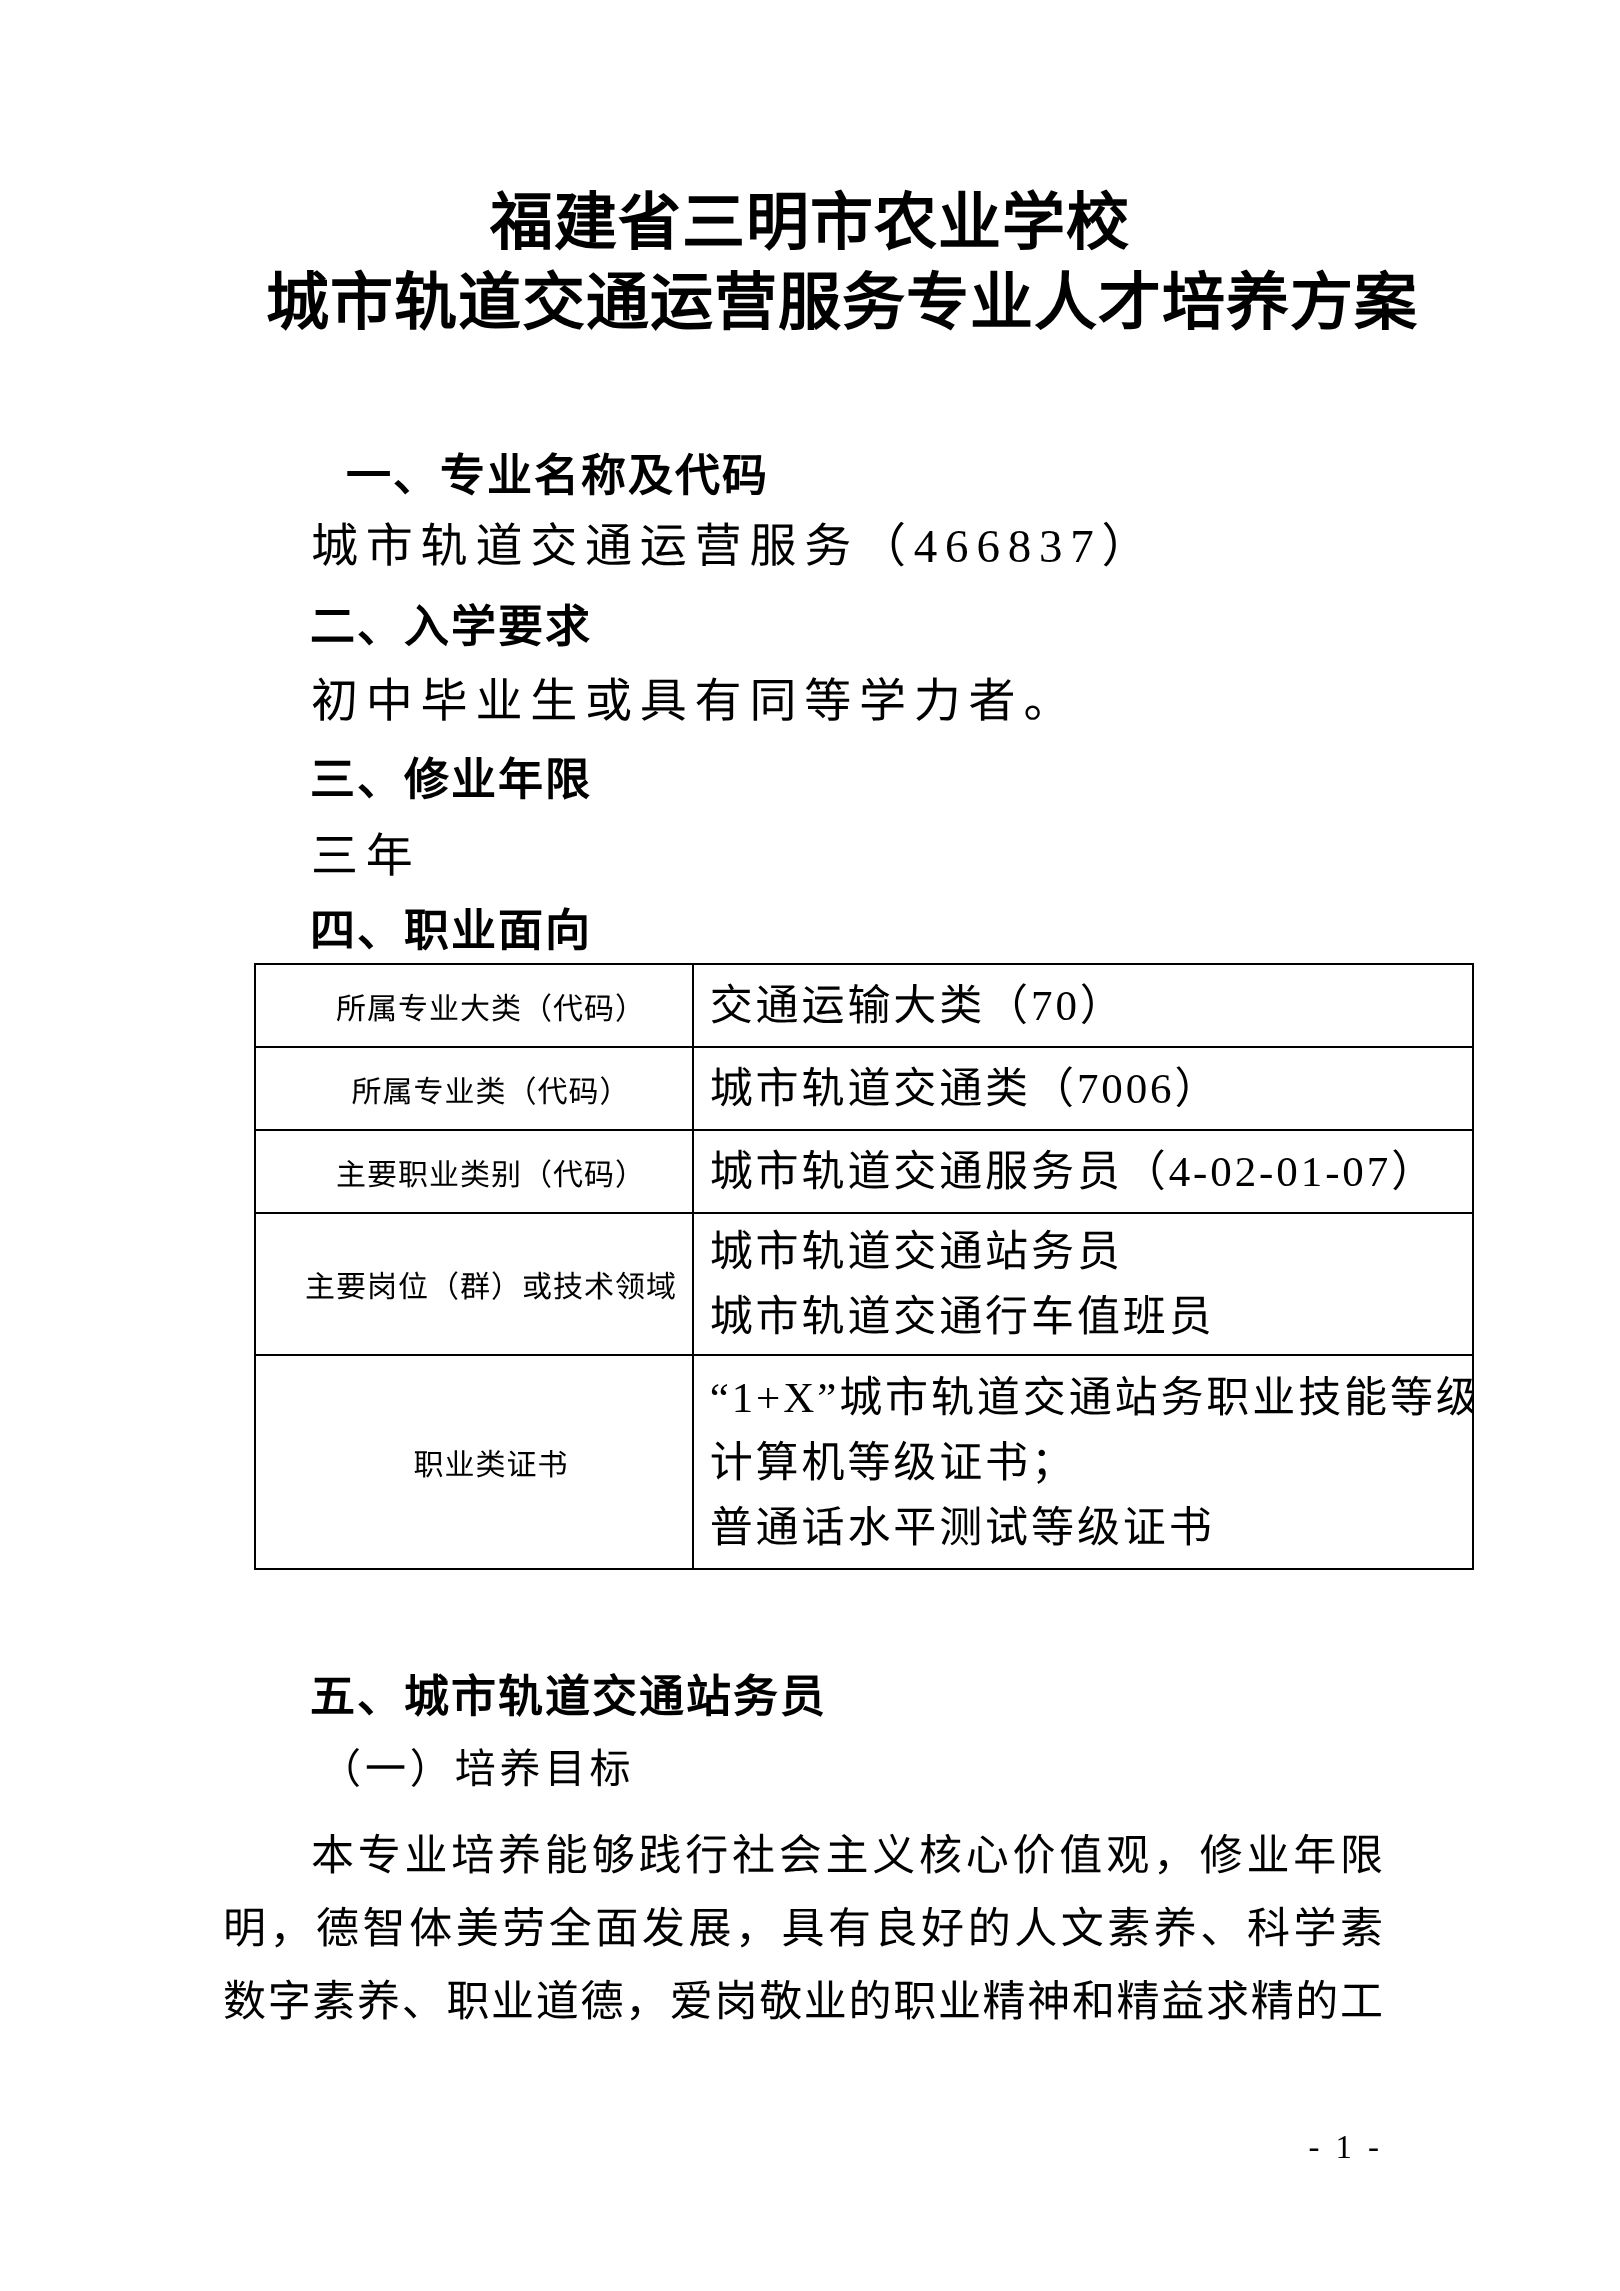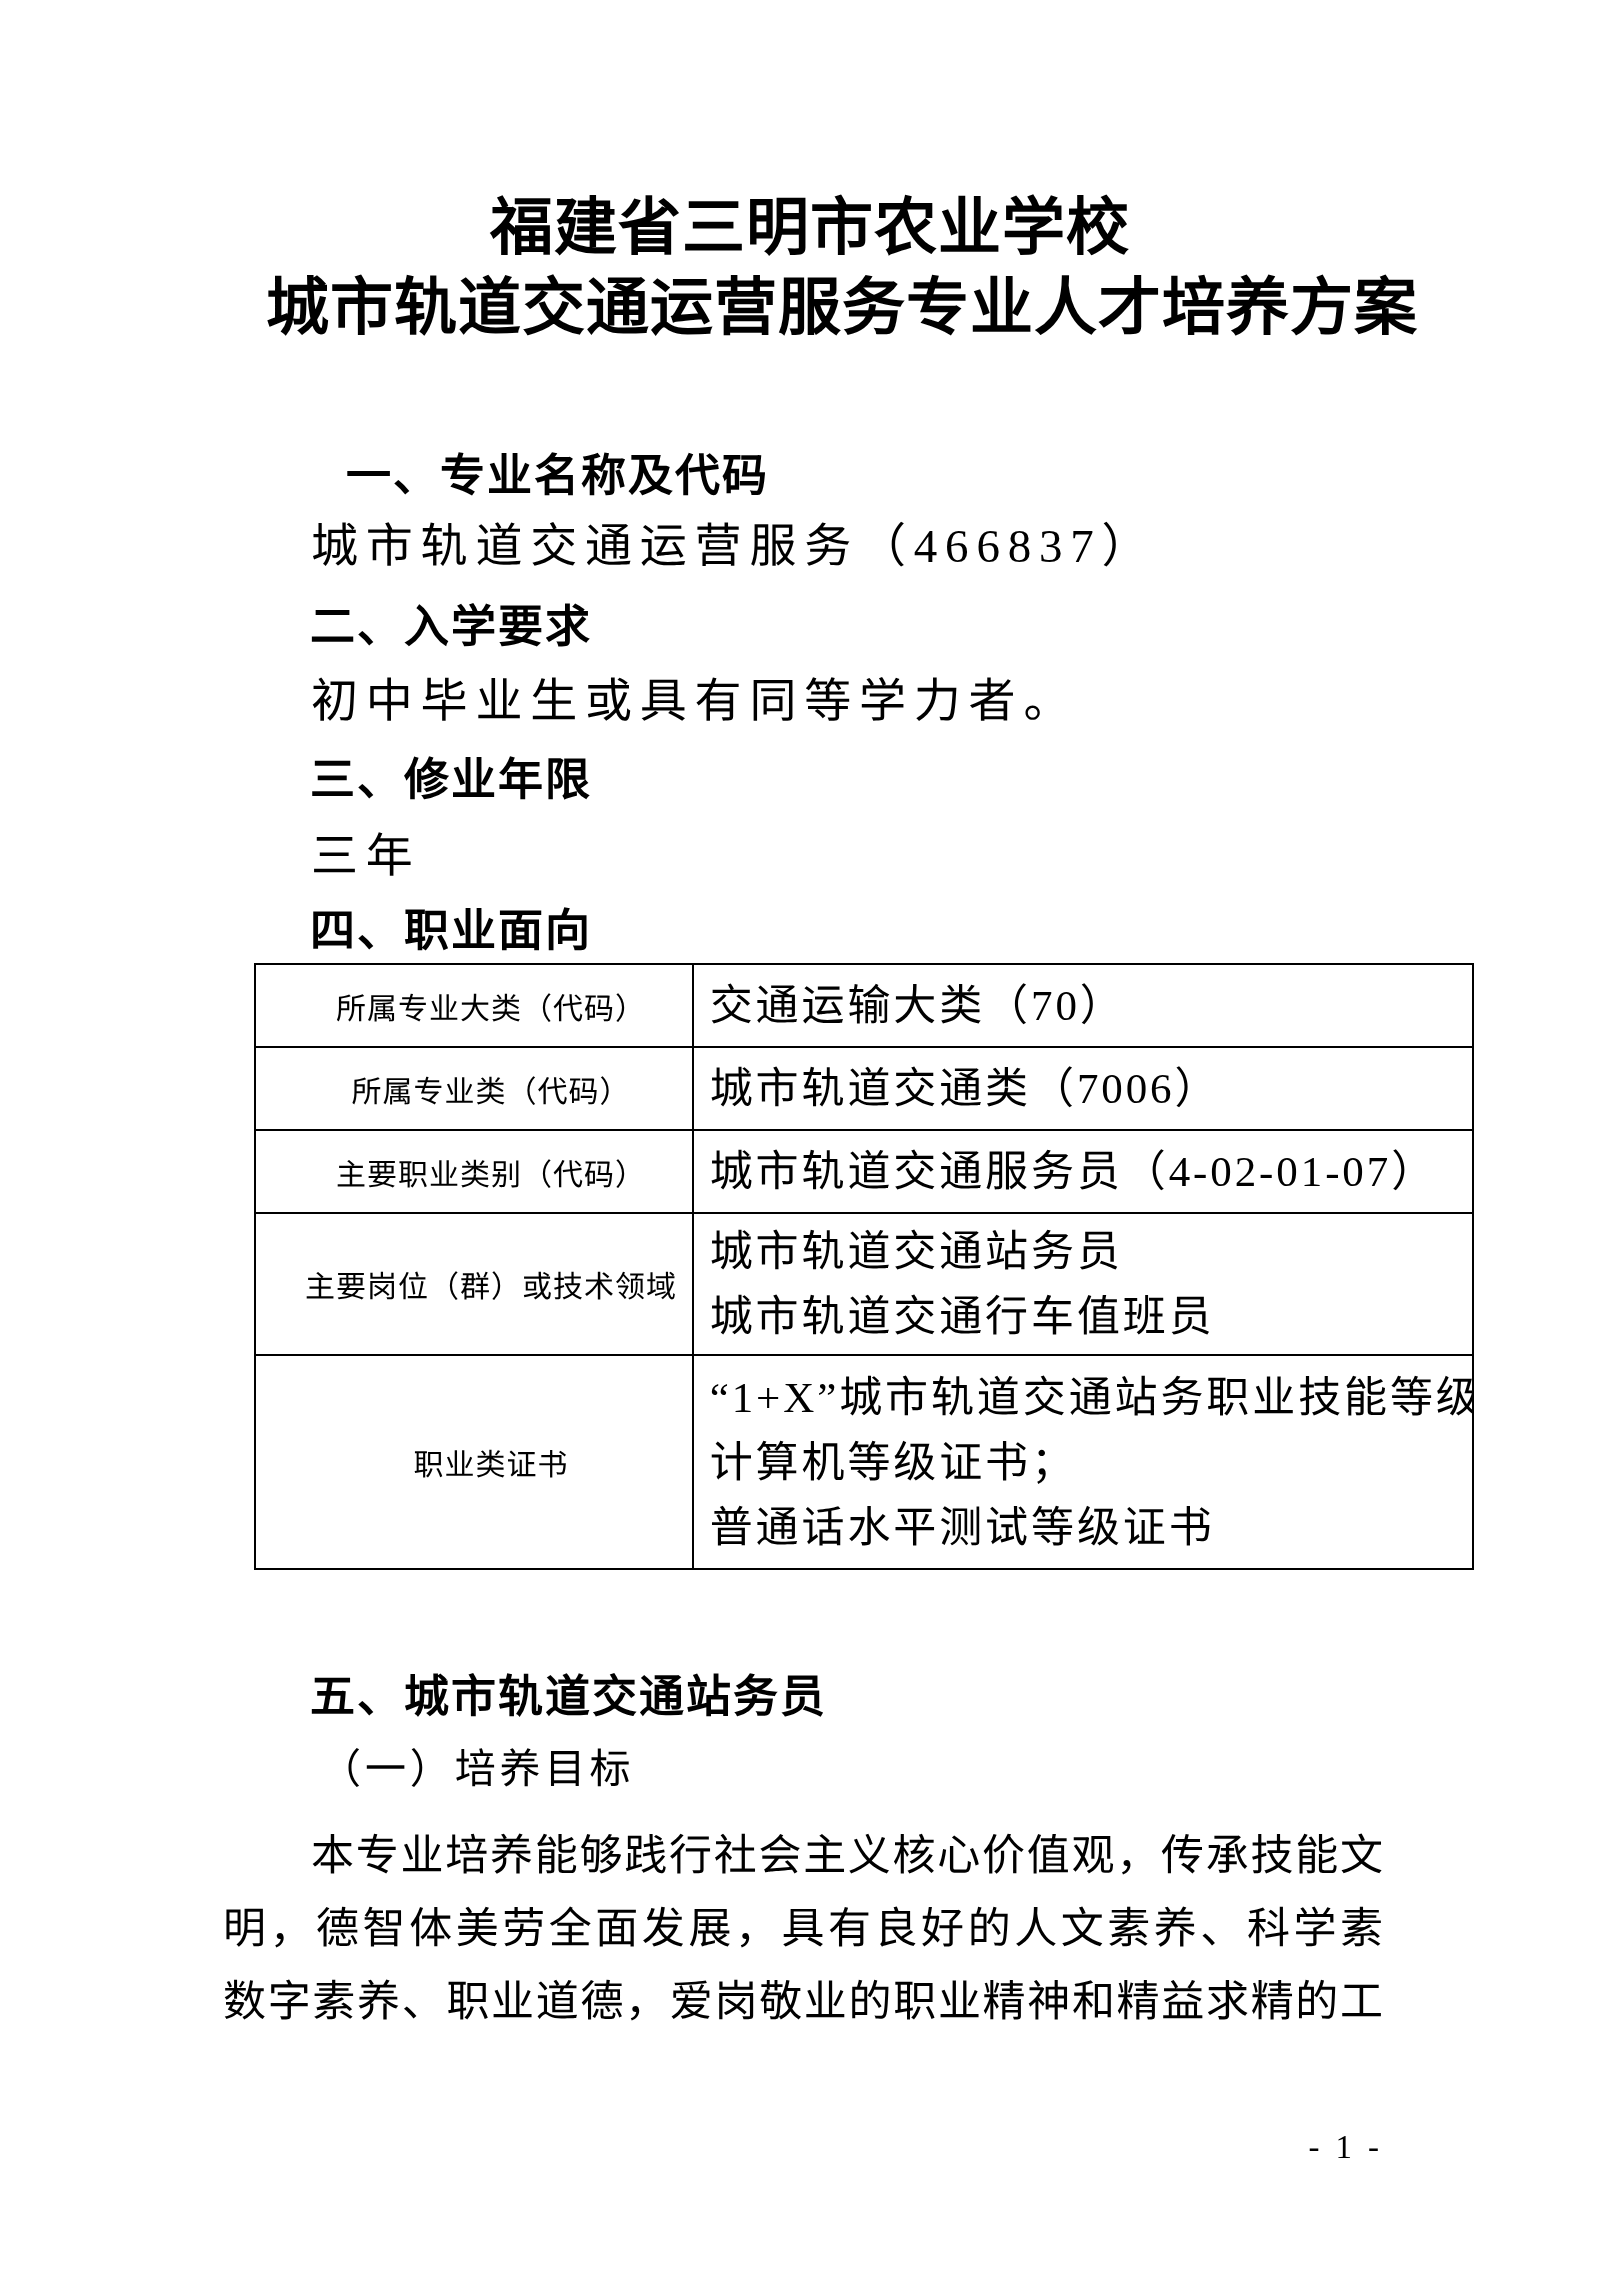--- a/index.html
+++ b/index.html
@@ -8,21 +8,21 @@
     width:1620px;height:2292px;
     margin:0 auto;
     background:#ffffff;
     color:#000000;
     overflow:hidden;
     font-family:"Liberation Serif", serif;
   }
   .doc-title{
     position:absolute;left:0;width:100%;
     text-align:center;
-    font-family:Liberation Sans, sans-serif;
+    font-family:Liberation Mono, monospace;
     font-weight:bold;
     font-size:63px;line-height:1;
     letter-spacing:1px;
     white-space:nowrap;
   }
   #title-line-1{top:196px;}
   #title-line-2{top:276px;padding-left:32px;}
   .sec-heading{
     position:absolute;left:310px;
     font-family:"DejaVu Sans", sans-serif;
@@ -161,21 +161,21 @@
         </td>
       </tr>
     </tbody>
   </table>
 
   <div class="sec-heading" id="heading-5">五、城市轨道交通站务员</div>
 
   <div class="sub-heading">（一）培养目标</div>
 
   <div class="paragraph">
-    <div class="para-line indent">本专业培养能够践行社会主义核心价值观，传承技能文</div>
+    <div class="para-line indent">本专业培养能够践行社会主义核心价值观，修业年限</div>
     <div class="para-line">明，德智体美劳全面发展，具有良好的人文素养、科学素养、</div>
     <div class="para-line">数字素养、职业道德，爱岗敬业的职业精神和精益求精的工</div>
   </div>
 
   <div class="footer-pagenum">- 1 -</div>
 
 </div>
 
 
 </body></html>

